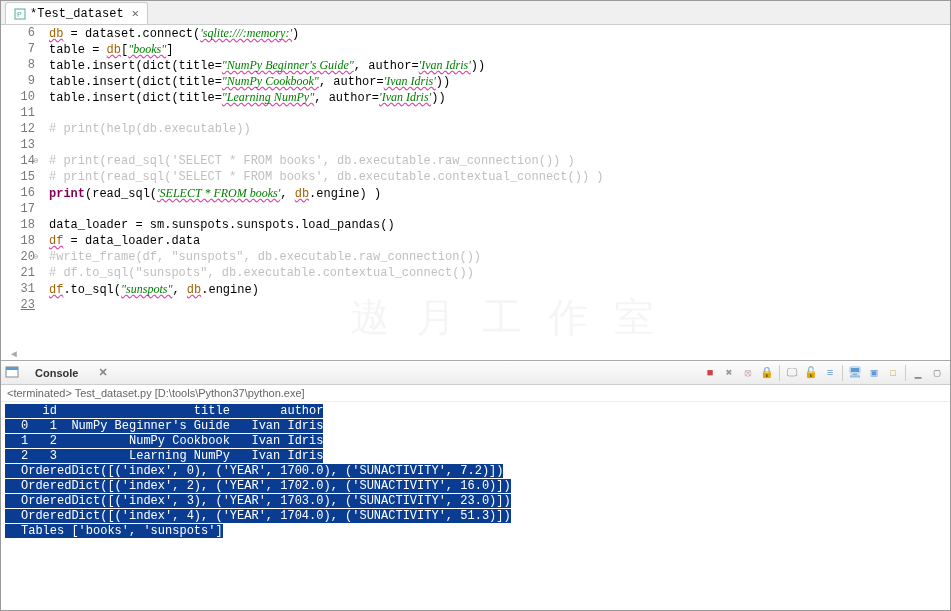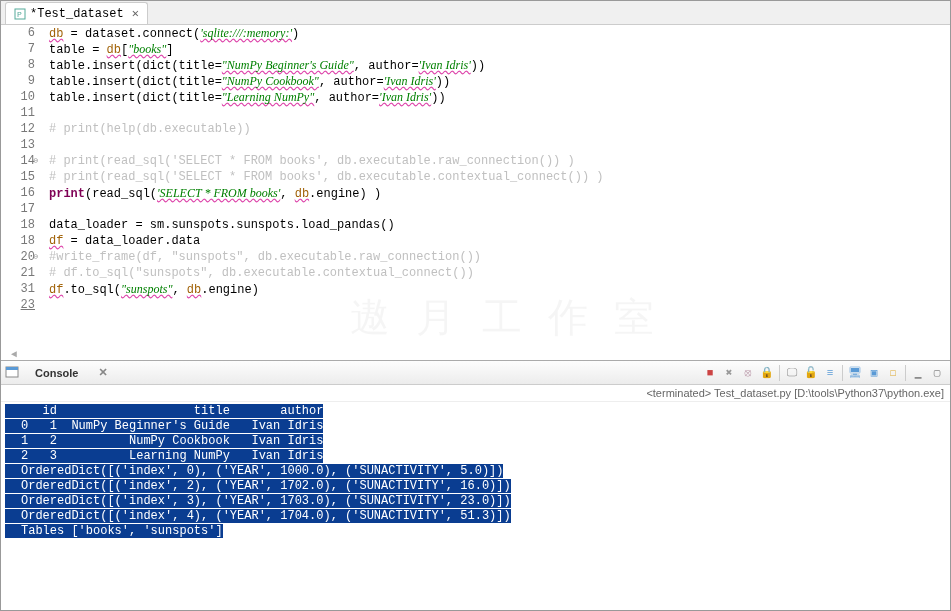--- a/index.html
+++ b/index.html
@@ -25,21 +25,21 @@
 .spell { text-decoration: underline wavy #d4a; text-decoration-skip-ink: none; }
 .ruler-arrow { color: #aaa; font-size: 10px; padding-left: 10px; }
 
 .console-pane { height: 246px; display: flex; flex-direction: column; }
 .console-header { height: 24px; border-bottom: 1px solid #ccc; display: flex; align-items: center; justify-content: space-between; background: linear-gradient(#fdfdfd,#ececec); padding: 0 4px; }
 .console-title { display: flex; align-items: center; gap: 16px; font-family: Tahoma, sans-serif; font-size: 11px; font-weight: bold; color: #333; }
 .toolbar { display: flex; gap: 1px; align-items: center; }
 .tbtn { width: 18px; height: 18px; display: flex; align-items: center; justify-content: center; cursor: pointer; }
 .sep { width: 1px; height: 16px; background: #ccc; margin: 0 2px; }
 
-.termination-line { font-family: Tahoma, sans-serif; font-size: 11px; padding: 2px 6px; color: #666; border-bottom: 1px solid #eee; text-align: right; }
+.termination-line { font-family: Tahoma, sans-serif; font-size: 11px; padding: 2px 6px; color: #666; border-bottom: 1px solid #eee; }
 .console-output { flex: 1; padding: 2px 4px; font-family: 'Consolas','Courier New',monospace; font-size: 12px; line-height: 15px; overflow: auto; }
 .sel { background: #0a3d91; color: #fff; white-space: pre; display: inline; padding-left: 16px; }
 .out-line { white-space: pre; }
 
 .watermark { position: absolute; left: 350px; top: 290px; font-size: 40px; color: rgba(0,0,0,0.04); font-family: serif; pointer-events: none; letter-spacing: 8px; }
 </style>
 </head>
 <body>
 
 <div class="editor-pane">
@@ -129,21 +129,21 @@
         <div class="tbtn" style="color: rgb(136, 136, 136); font-size: 11px;">▁</div>
         <div class="tbtn" style="color: rgb(136, 136, 136); font-size: 11px;">▢</div>
       </div>
   </div>
   <div class="termination-line">&lt;terminated&gt; Test_dataset.py [D:\tools\Python37\python.exe]</div>
   <div class="console-output" id="console-out">
       <div class="out-line"><span class="sel">   id                   title       author</span></div>
       <div class="out-line"><span class="sel">0   1  NumPy Beginner's Guide   Ivan Idris</span></div>
       <div class="out-line"><span class="sel">1   2          NumPy Cookbook   Ivan Idris</span></div>
       <div class="out-line"><span class="sel">2   3          Learning NumPy   Ivan Idris</span></div>
-      <div class="out-line"><span class="sel">OrderedDict([('index', 0), ('YEAR', 1000.0), ('SUNACTIVITY', 5.0)])</span></div>
+      <div class="out-line"><span class="sel">OrderedDict([('index', 0), ('YEAR', 1700.0), ('SUNACTIVITY', 7.2)])</span></div>
       <div class="out-line"><span class="sel">OrderedDict([('index', 2), ('YEAR', 1702.0), ('SUNACTIVITY', 16.0)])</span></div>
       <div class="out-line"><span class="sel">OrderedDict([('index', 3), ('YEAR', 1703.0), ('SUNACTIVITY', 23.0)])</span></div>
       <div class="out-line"><span class="sel">OrderedDict([('index', 4), ('YEAR', 1704.0), ('SUNACTIVITY', 51.3)])</span></div>
       <div class="out-line"><span class="sel">Tables ['books', 'sunspots']</span></div>
     </div>
 </div>
 
 <div class="watermark">遨 月 工 作 室</div>
 
 </body></html>

